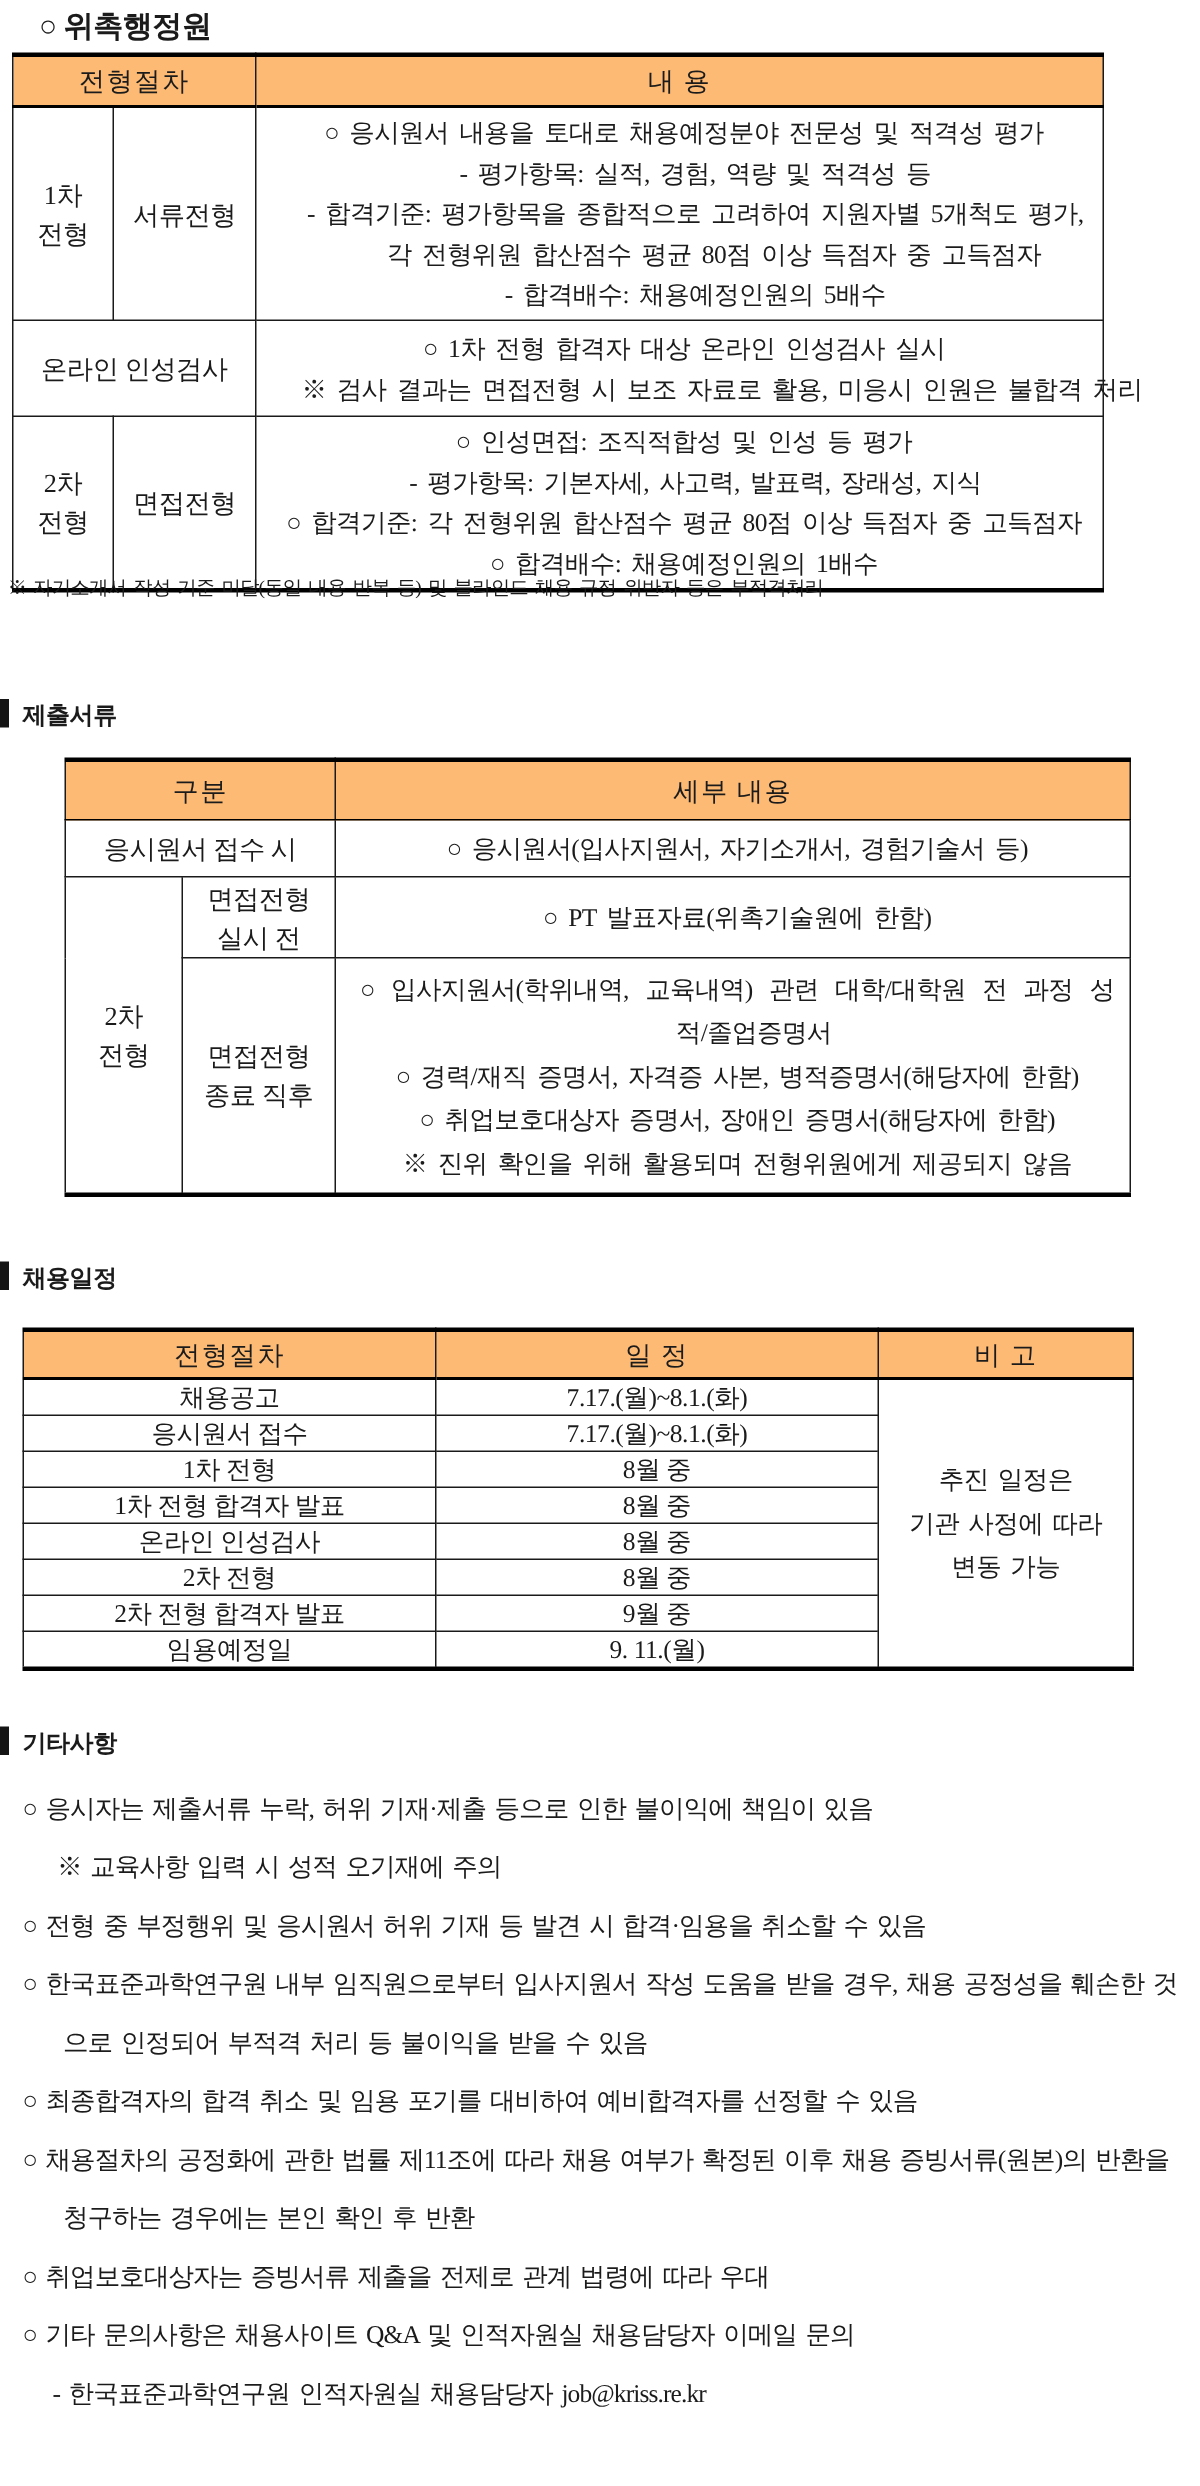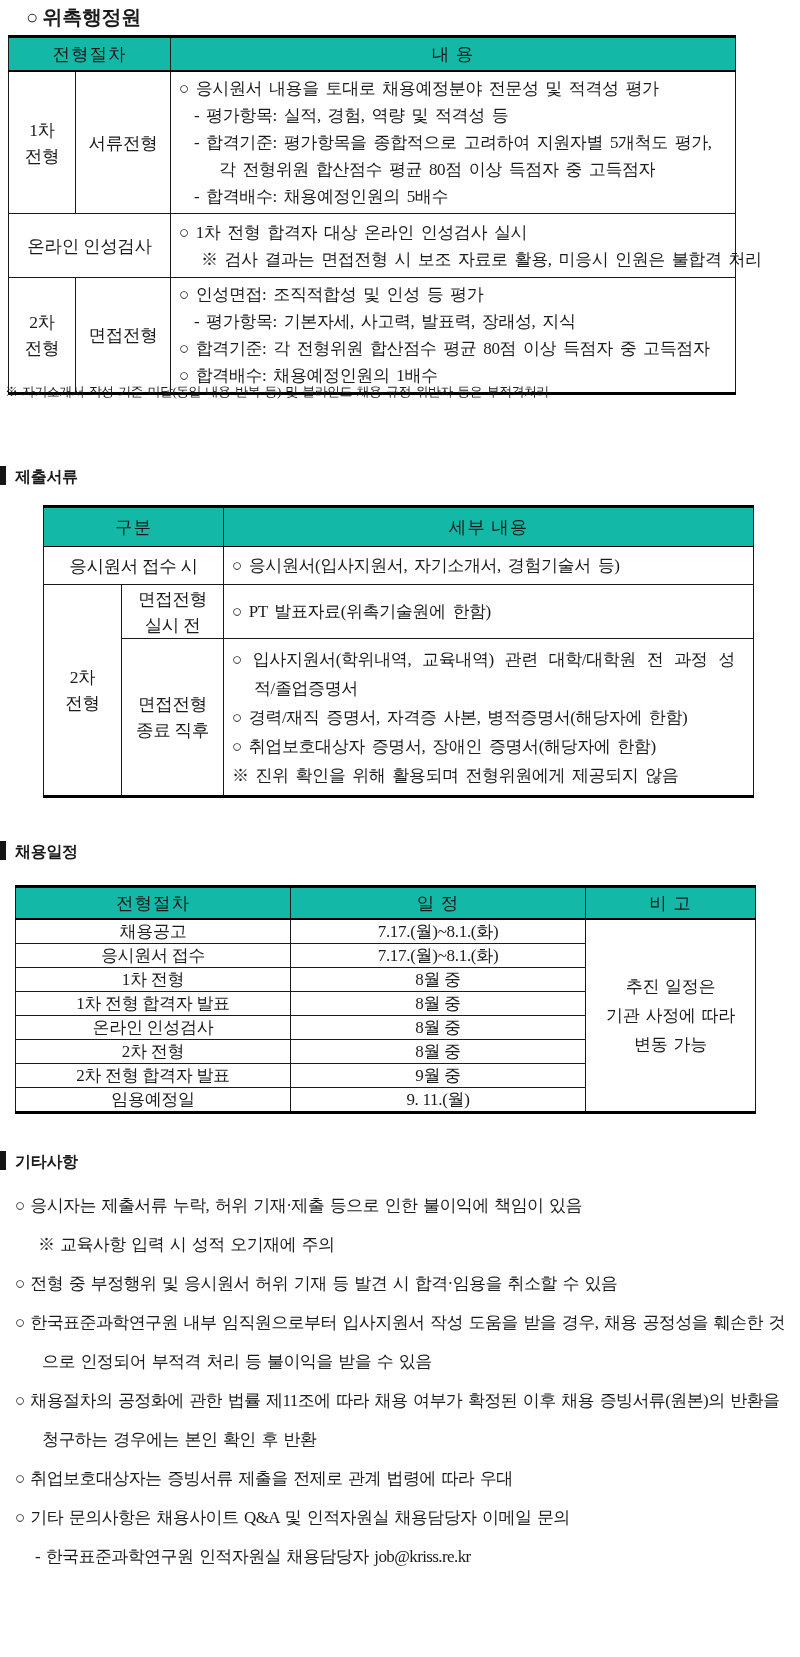--- a/index.html
+++ b/index.html
@@ -5,22 +5,22 @@
   html,body{margin:0;padding:0;background:#ffffff;}
   .page{
     position:relative;width:800px;height:1657px;background:#ffffff;
     font-family:"Liberation Serif","DejaVu Serif",serif;
     color:#1b1b1b;overflow:hidden;
   }
   
   .intro-title{position:absolute;left:26px;top:4px;font-size:20px;font-weight:bold;letter-spacing:-0.3px;}
   
   table{border-collapse:collapse;table-layout:fixed;}
-  td,th{border:1px solid #1a1a1a;vertical-align:middle;font-weight:normal;padding:0;}
-  .hd{background:#14b8a6;text-align:center;font-size:17.5px;letter-spacing:1px;}
+  td,th{border:1px solid #1a1a1a;vertical-align:middle;font-weight:normal;padding:0;text-align:center;}
+  .hd{background:#fdba74;text-align:center;font-size:17.5px;letter-spacing:1px;}
   
   .t1{position:absolute;left:8px;top:35px;width:727px;border-top:3px solid #000;border-bottom:3px solid #000;}
   .t1 .head th{border-bottom:2px solid #000;height:32px;}
   .t1 .r1{height:135px;}
   .t1 .r2{height:64px;}
   .t1 .r3{height:104px;}
   .c-stage{text-align:center;font-size:17.5px;line-height:26px;letter-spacing:-0.3px;}
   .c-content{padding:3px 2px 3px 8px;}
   .ln{white-space:nowrap;font-size:17px;line-height:27px;letter-spacing:-0.4px;word-spacing:3px;}
   .ind1{padding-left:15px;}
@@ -218,19 +218,20 @@
 
   <div class="sec" style="top:1151px;">
     <span class="sec-bar"></span><span class="sec-title">기타사항</span>
   </div>
 
   <div class="others">
     <div class="oi">○ 응시자는 제출서류 누락, 허위 기재·제출 등으로 인한 불이익에 책임이 있음</div>
     <div class="oi oi-sub">※ 교육사항 입력 시 성적 오기재에 주의</div>
     <div class="oi">○ 전형 중 부정행위 및 응시원서 허위 기재 등 발견 시 합격·임용을 취소할 수 있음</div>
     <div class="oi">○ 한국표준과학연구원 내부 임직원으로부터 입사지원서 작성 도움을 받을 경우, 채용 공정성을 훼손한 것으로 인정되어 부적격 처리 등 불이익을 받을 수 있음</div>
+    <div class="oi">○ 최종합격자의 합격 취소 및 임용 포기를 대비하여 예비합격자를 선정할 수 있음</div>
     <div class="oi">○ 채용절차의 공정화에 관한 법률 제11조에 따라 채용 여부가 확정된 이후 채용 증빙서류(원본)의 반환을 청구하는 경우에는 본인 확인 후 반환</div>
     <div class="oi">○ 취업보호대상자는 증빙서류 제출을 전제로 관계 법령에 따라 우대</div>
     <div class="oi">○ 기타 문의사항은 채용사이트 Q&amp;A 및 인적자원실 채용담당자 이메일 문의</div>
     <div class="oi oi-dash">- 한국표준과학연구원 인적자원실 채용담당자 job@kriss.re.kr</div>
   </div>
 
 </div>
 
 </body></html>

